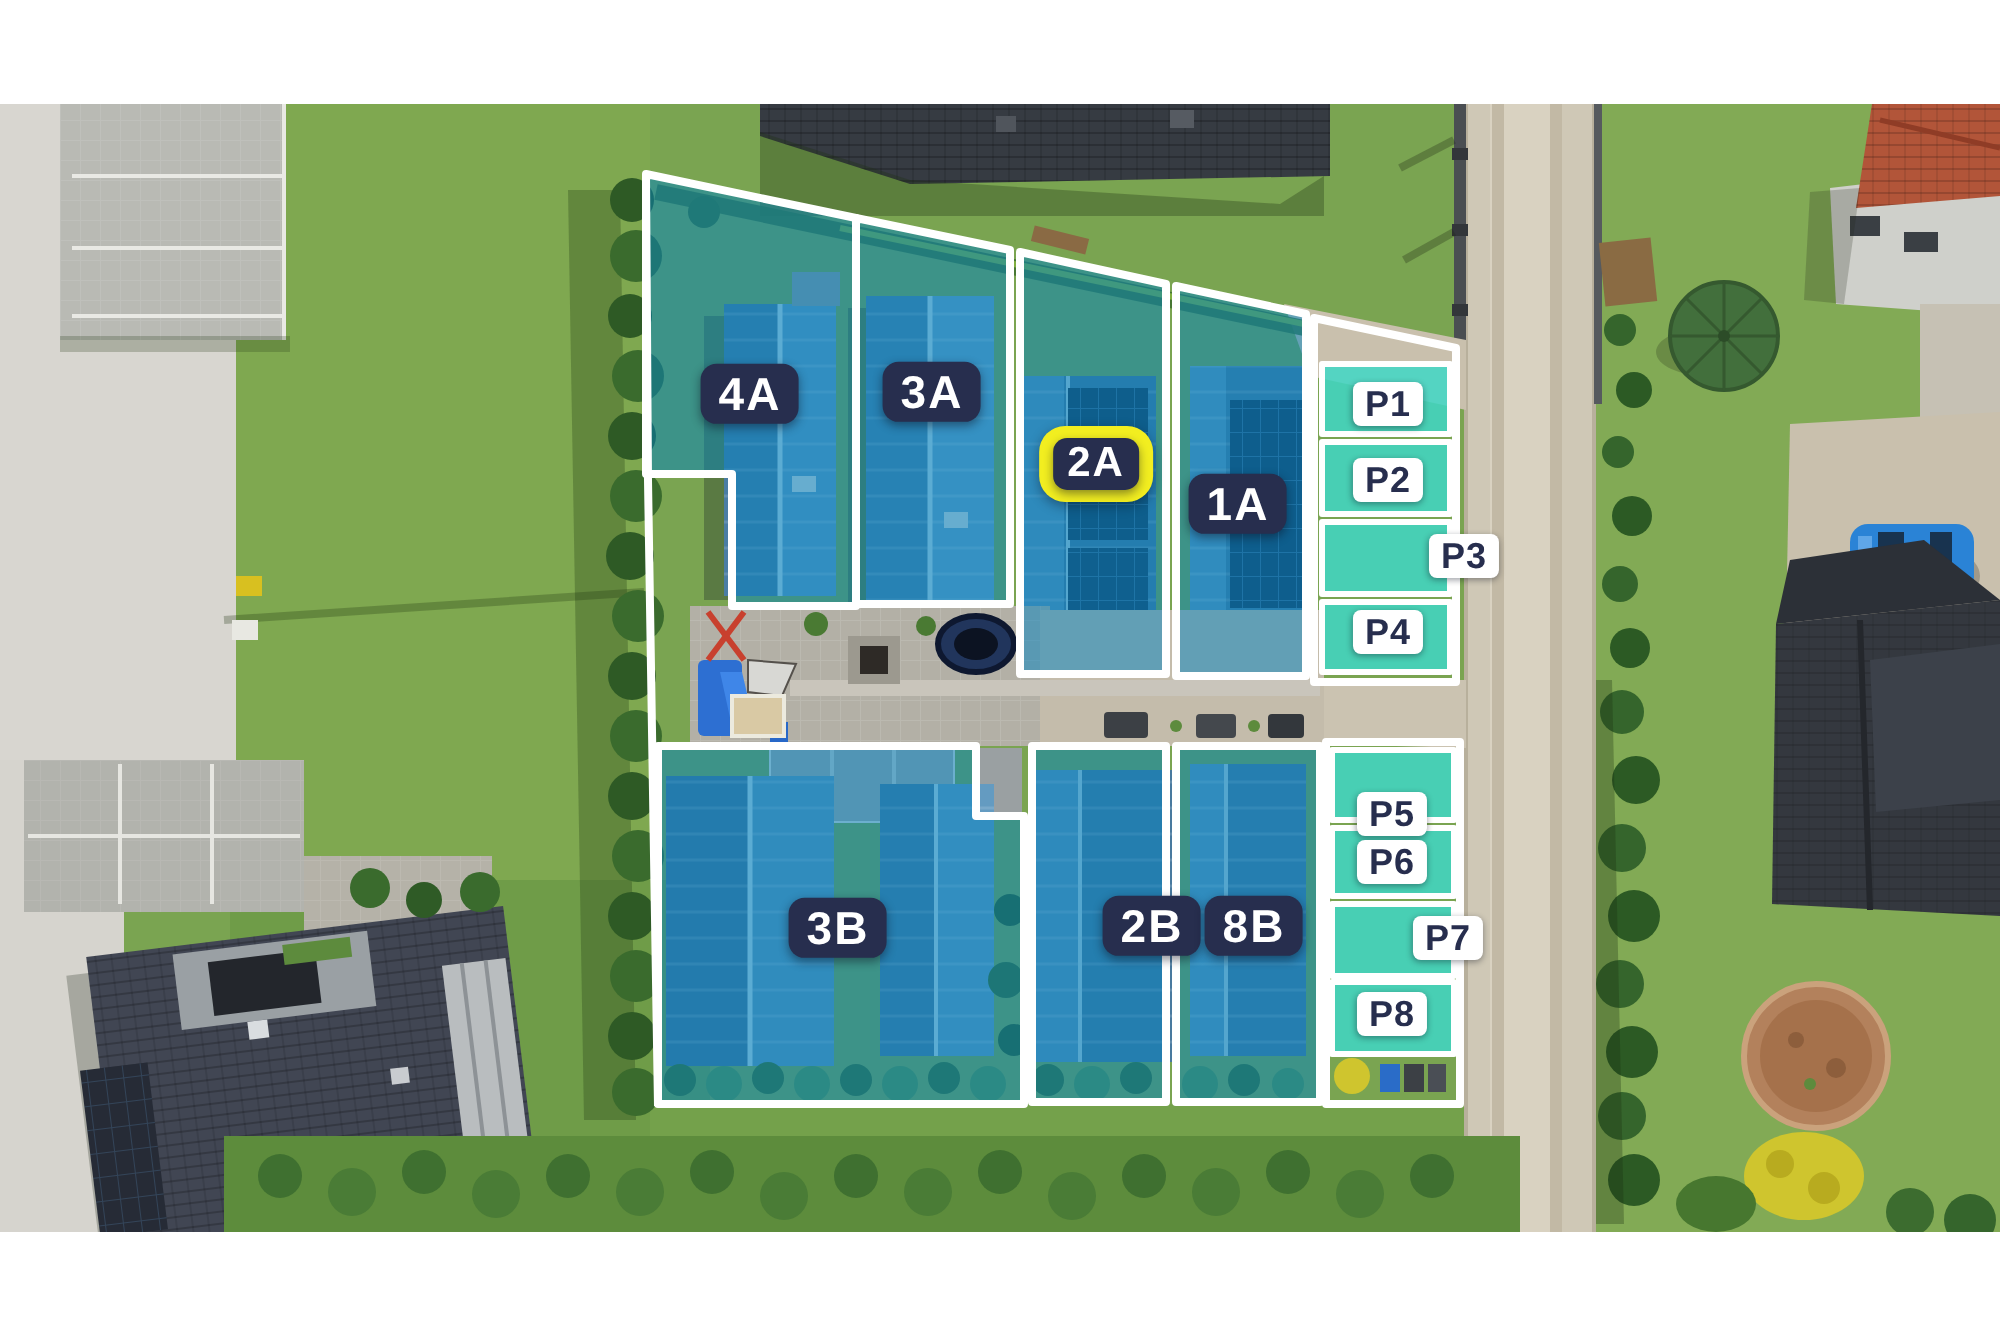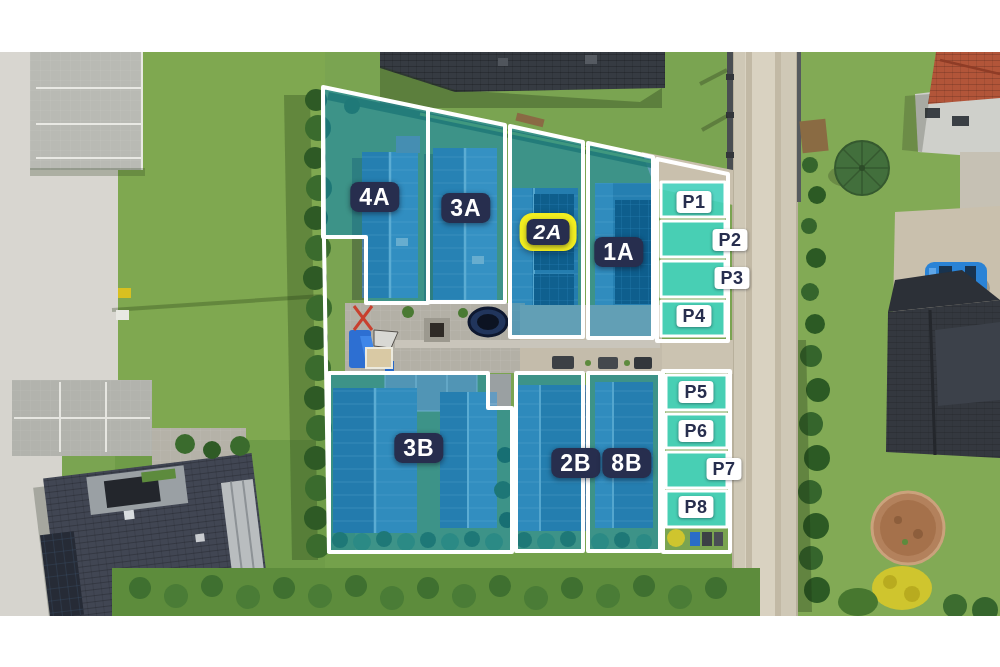--- a/index.html
+++ b/index.html
@@ -21,21 +21,21 @@
     padding:2px 6px;border-radius:4px;
     box-shadow:0 1px 3px rgba(10,15,30,.4);white-space:nowrap;
   }
   .highlight-wrap{
     position:absolute;transform:translate(-50%,-50%);
     background:#f2ee20;border-radius:13px;padding:6px 7px;
     box-shadow:0 2px 6px rgba(10,15,30,.4);
   }
   .highlight-wrap .unit-label{
     position:static;transform:none;display:block;
-    font-size:21px;padding:2px 7px;border-radius:7px;font-style:italic;
+    font-size:21px;padding:2px 7px;border-radius:7px;
   }
 </style>
 </head>
 <body>
 
 <div class="stage">
 
 <svg width="1000" height="667" viewBox="0 0 1000 667">
   <defs>
     <clipPath id="photoClip">
@@ -400,32 +400,32 @@
       <rect x="666" y="375" width="61" height="35" fill="rgba(63,215,198,0.85)" stroke-width="3"></rect>
       <rect x="666" y="414" width="61" height="34" fill="rgba(63,215,198,0.85)" stroke-width="3"></rect>
       <rect x="666" y="452" width="61" height="36" fill="rgba(63,215,198,0.85)" stroke-width="3"></rect>
       <rect x="666" y="491" width="61" height="36" fill="rgba(63,215,198,0.85)" stroke-width="3"></rect>
     </g>
   </g>
 </svg>
 
 <div class="labels">
   <div class="unit-label" style="left:375px;top:197px">4A</div>
-  <div class="unit-label" style="left:466px;top:208px">3A</div>
+  <div class="unit-label" style="left:466px;top:196px">3A</div>
   <div class="highlight-wrap" style="left:548px;top:232px">
     <div class="unit-label">2A</div>
   </div>
   <div class="unit-label" style="left:619px;top:252px">1A</div>
-  <div class="unit-label" style="left:419px;top:448px">3B</div>
+  <div class="unit-label" style="left:419px;top:464px">3B</div>
   <div class="unit-label" style="left:576px;top:463px">2B</div>
   <div class="unit-label" style="left:627px;top:463px">8B</div>
 
   <div class="parking-label" style="left:694px;top:202px">P1</div>
-  <div class="parking-label" style="left:730px;top:240px">P2</div>
+  <div class="parking-label" style="left:694px;top:240px">P2</div>
   <div class="parking-label" style="left:732px;top:278px">P3</div>
   <div class="parking-label" style="left:694px;top:316px">P4</div>
-  <div class="parking-label" style="left:696px;top:392px">P5</div>
+  <div class="parking-label" style="left:696px;top:407px">P5</div>
   <div class="parking-label" style="left:696px;top:431px">P6</div>
   <div class="parking-label" style="left:724px;top:469px">P7</div>
   <div class="parking-label" style="left:696px;top:507px">P8</div>
 </div>
 
 </div>
 
 </body></html>

